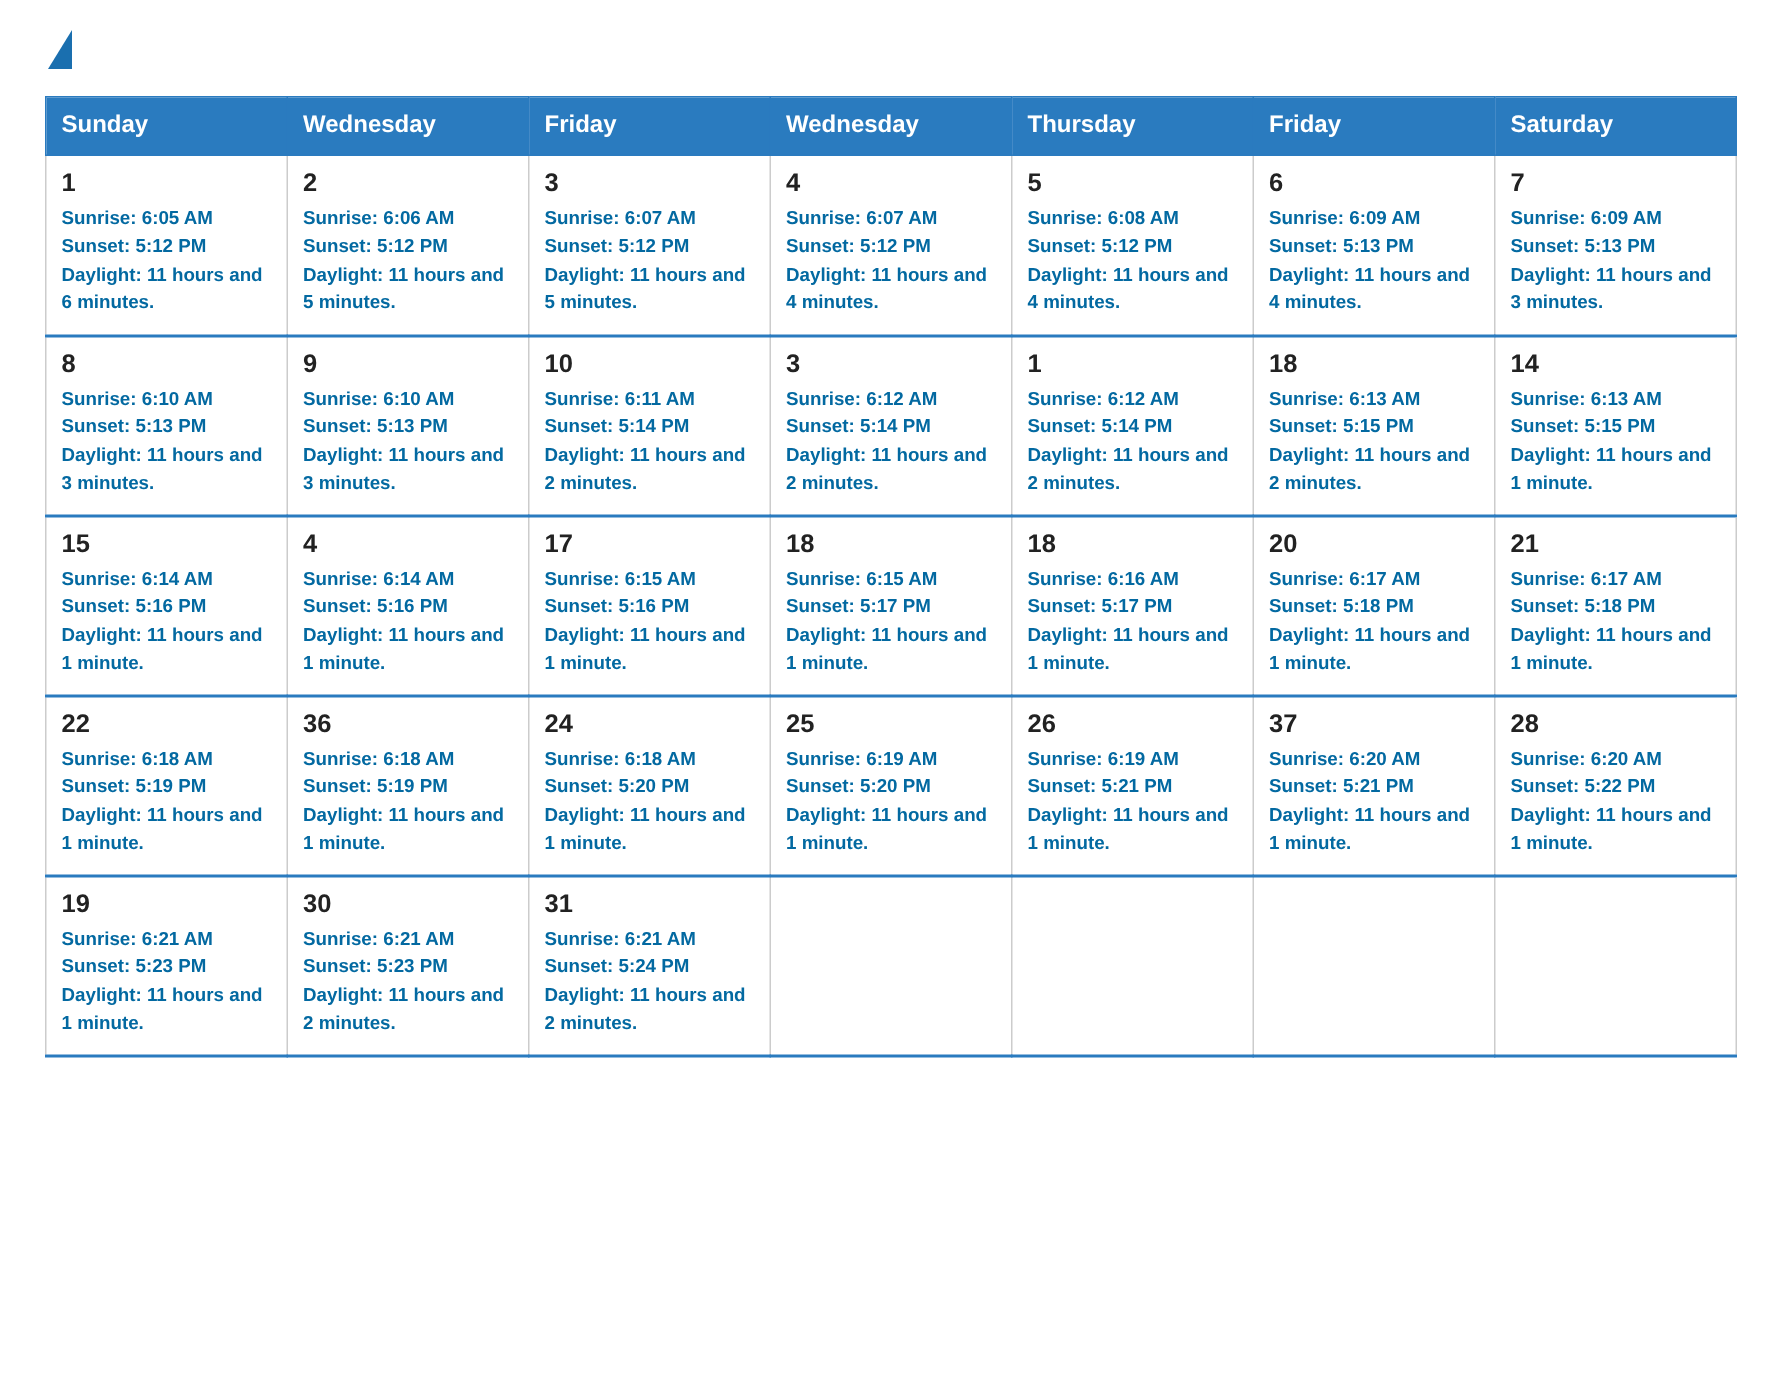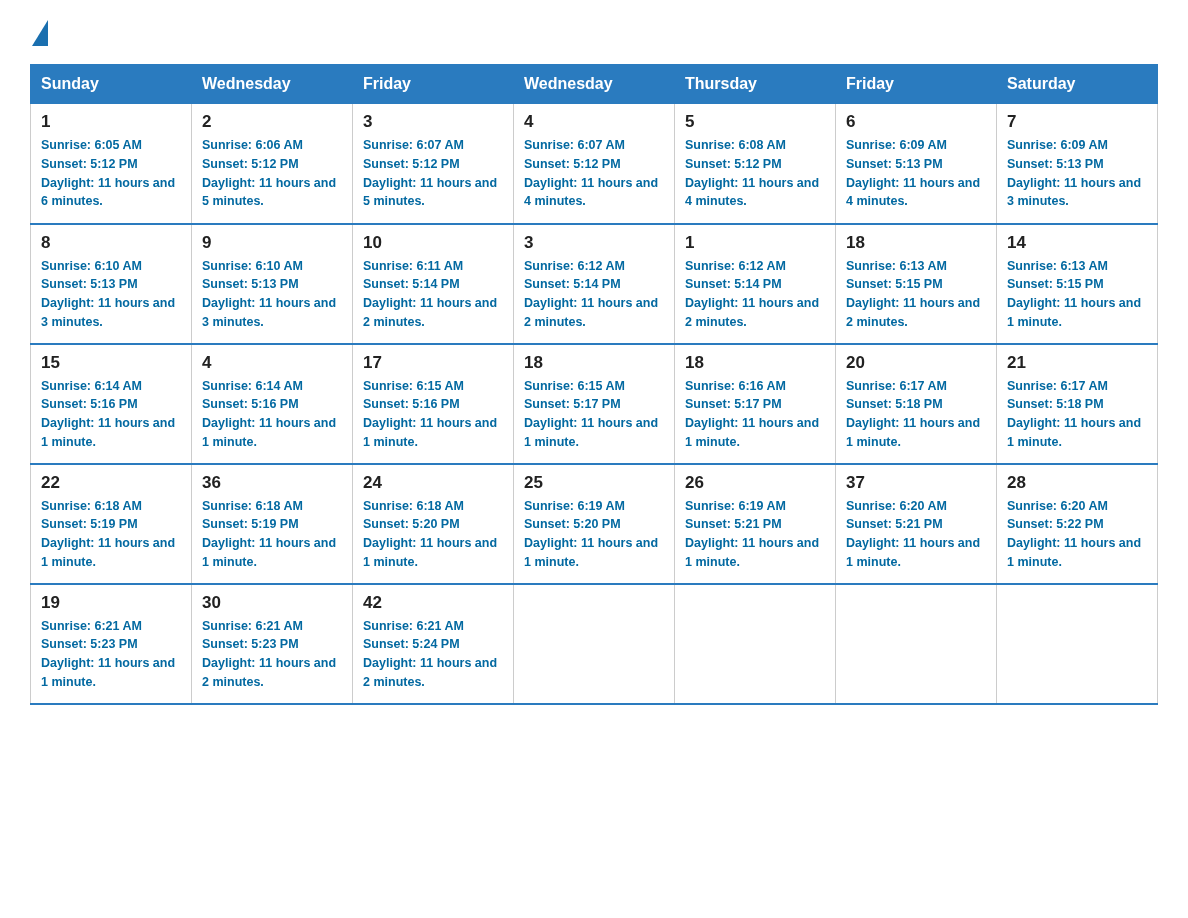--- a/index.html
+++ b/index.html
@@ -376,21 +376,21 @@
       </td>
         <td>
         <span class="day-number">30</span>
         <div class="day-info">
           Sunrise: 6:21 AM<br>
           Sunset: 5:23 PM<br>
           Daylight: 11 hours and 2 minutes.
         </div>
       </td>
         <td>
-        <span class="day-number">42</span>
+        <span class="day-number">31</span>
         <div class="day-info">
           Sunrise: 6:21 AM<br>
           Sunset: 5:24 PM<br>
           Daylight: 11 hours and 2 minutes.
         </div>
       </td>
         <td class="empty"></td>
         <td class="empty"></td>
         <td class="empty"></td>
         <td class="empty"></td>

